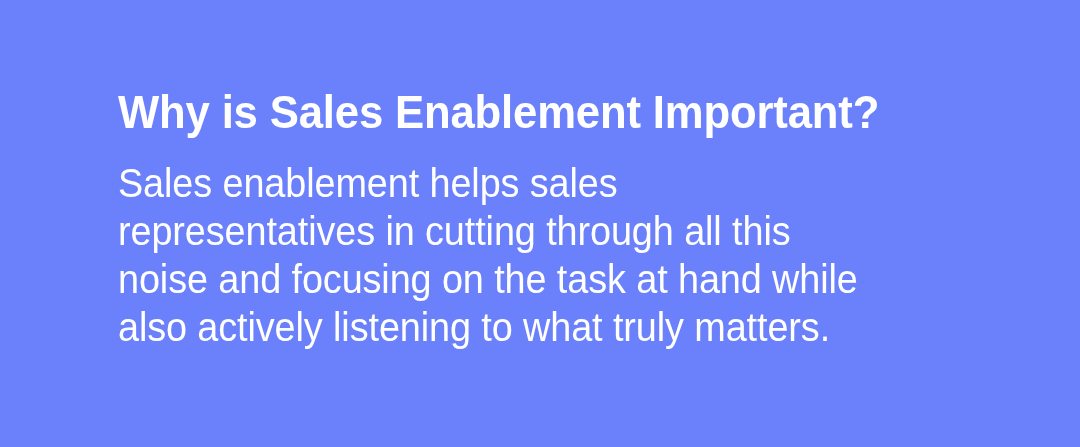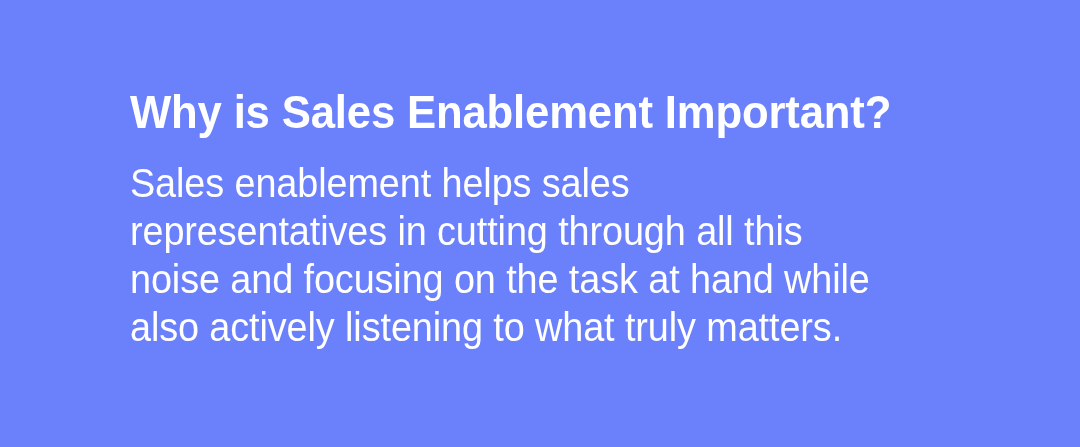--- a/index.html
+++ b/index.html
@@ -17,21 +17,21 @@
   #card {
     position: relative;
     width: 1080px;
     height: 447px;
     box-sizing: border-box;
     background: #6b81fb;
   }
 
   #content {
     position: absolute;
-    left: 130px;
+    left: 118px;
     top: 84px;
     width: 900px;
   }
 
   #heading {
     margin: 0;
     color: #ffffff;
     font-size: 47px;
     font-weight: 700;
     line-height: 56px;

